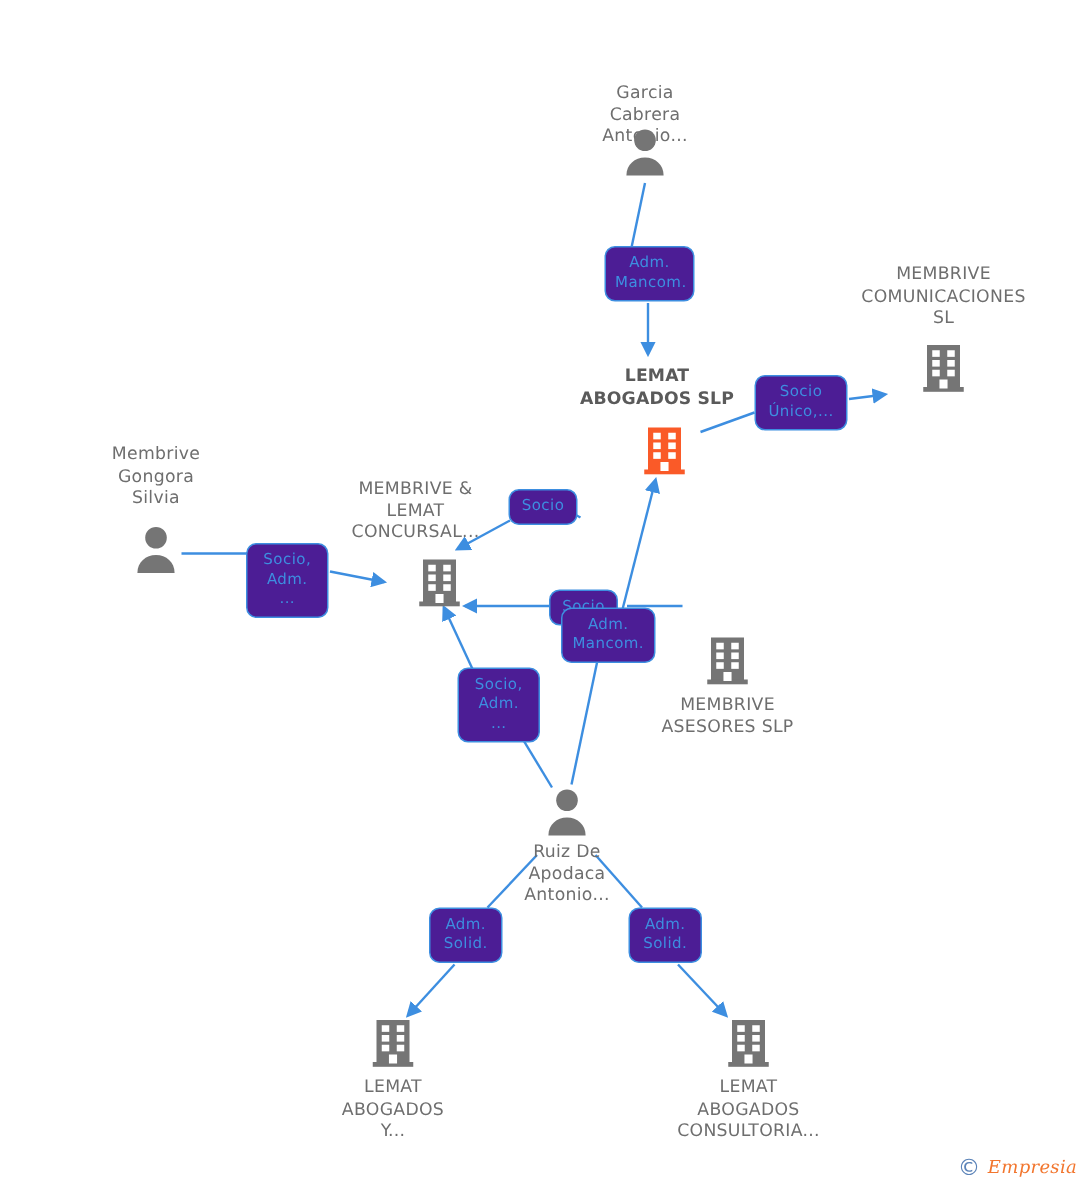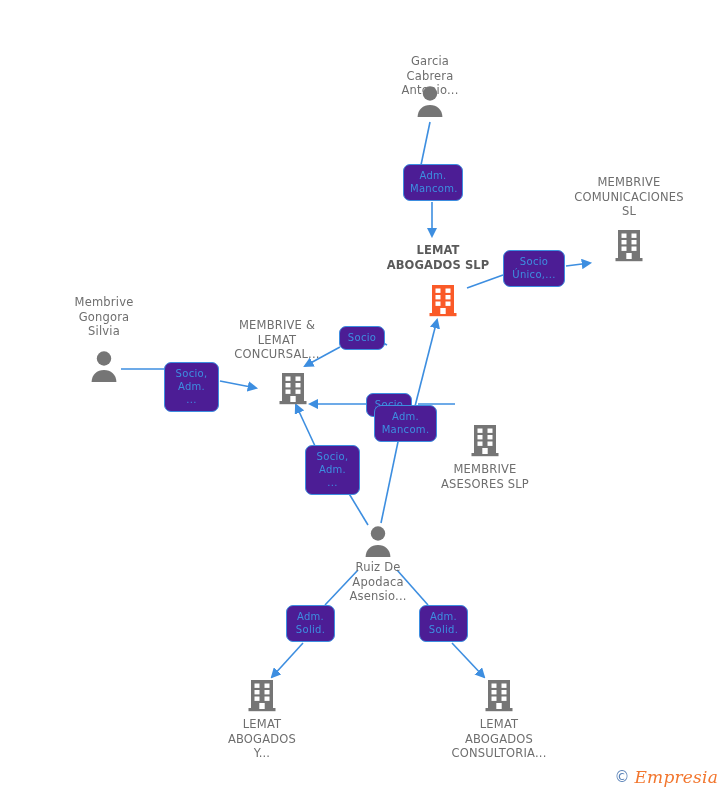--- a/index.html
+++ b/index.html
@@ -56,21 +56,21 @@
   #watermark{
     position:absolute;right:10px;bottom:8px;
     display:flex;align-items:center;gap:5px;
     font-size:16px;
   }
   #wm-c{color:#5b83b8;font-size:15px;}
   #wm-text{
     font-family:"DejaVu Serif", serif;
     font-style:italic;
     color:#f2762e;
-    font-size:17px;
+    font-size:12px;
     letter-spacing:.2px;
   }
 </style>
 </head>
 <body>
 
 <svg id="graph" viewBox="0 0 728 795" xmlns="http://www.w3.org/2000/svg">
   <defs>
     <marker id="arrow" viewBox="0 0 10 10" refX="8" refY="5" markerWidth="6.5" markerHeight="6.5" orient="auto-start-reverse">
       <path d="M 0 0 L 10 5 L 0 10 z" fill="#3d8ee0"></path>
@@ -225,21 +225,21 @@
 
 <div class="node">
   <div class="icon" style="left:363px;top:524px;">
     <svg viewBox="0 0 30 34">
         <circle cx="15" cy="9.5" r="7.2" fill="#757575"></circle>
         <path d="M2.6 33c0-7.3 5.6-12 12.4-12s12.4 4.7 12.4 12z" fill="#757575"></path>
       </svg>
   </div>
   <div class="node-label" style="left:303px;top:560px;">Ruiz De
 Apodaca
-Asensio...</div>
+Antonio...</div>
 </div>
 
 <div class="node">
   <div class="icon" style="left:247px;top:678px;">
     <svg viewBox="0 0 30 34">
       <rect x="4" y="2" width="22" height="29" fill="#757575"></rect>
       <rect x="1.5" y="30" width="27" height="3.2" fill="#757575"></rect>
       <g fill="#ffffff">
         <rect x="7.5" y="5.5" width="5" height="4.4"></rect>
           <rect x="17.5" y="5.5" width="5" height="4.4"></rect>

